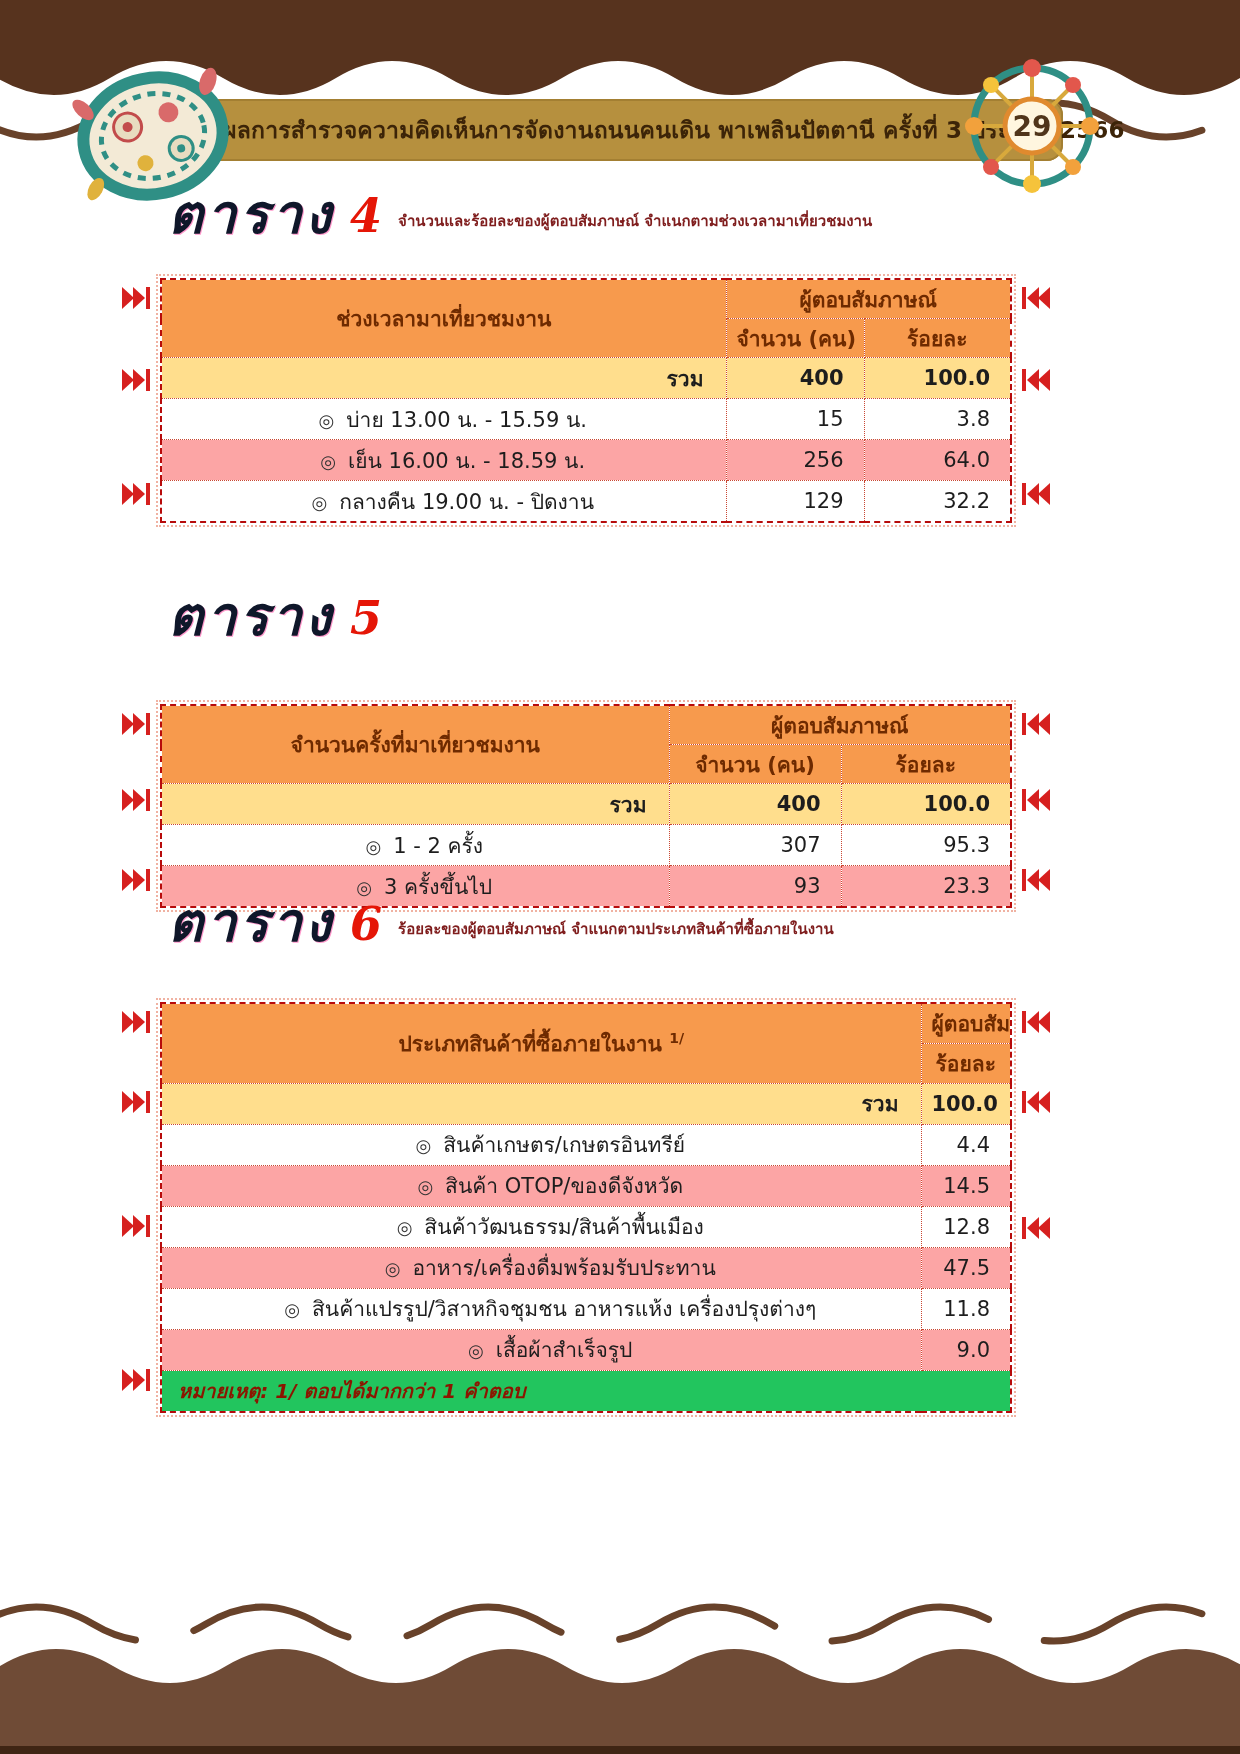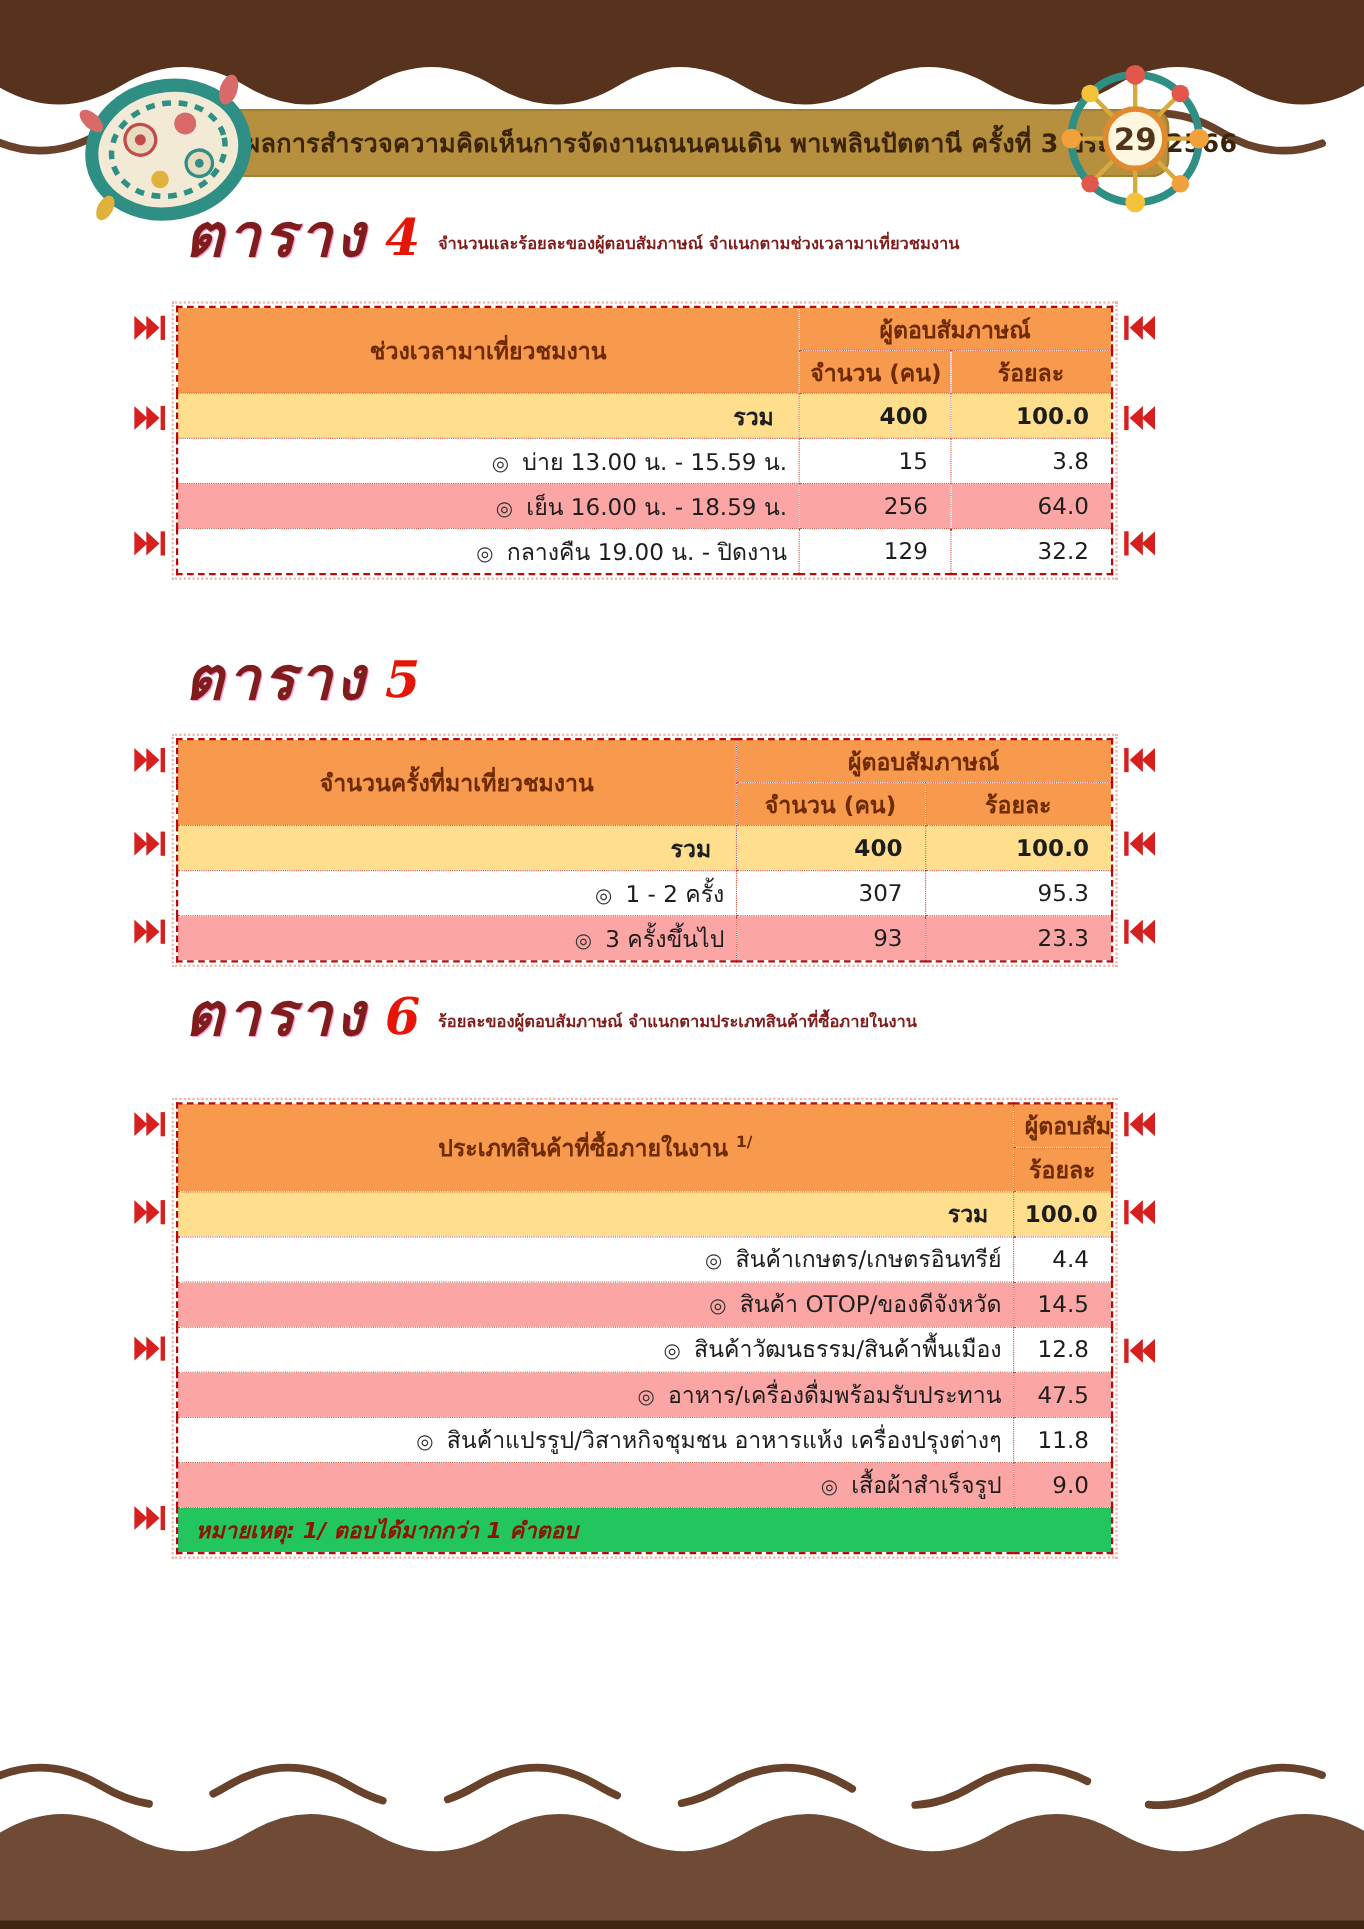--- a/index.html
+++ b/index.html
@@ -12,37 +12,37 @@
   
   .banner{position:absolute;left:205px;top:99px;width:858px;height:62px;background:#b6903e;
           border-radius:16px;display:flex;align-items:center;justify-content:center;z-index:1;
           box-shadow:inset 0 0 0 2px #a37f32;}
   .banner-title{font-size:23px;font-weight:bold;color:#3c2408;letter-spacing:0.2px;white-space:nowrap;}
   .ornament{position:absolute;left:68px;top:66px;z-index:2;}
   .ferris{position:absolute;left:958px;top:52px;z-index:2;}
   
   .caption{position:absolute;left:168px;display:flex;align-items:flex-end;gap:16px;z-index:1;}
   .cap-word{font-family:"DejaVu Serif","Liberation Serif",serif;font-style:italic;font-weight:bold;
-            font-size:54px;line-height:0.9;color:#7f1d1d;letter-spacing:3px;text-shadow:1px 1px 0 #f9c;}
+            font-size:54px;line-height:0.9;color:#0f172a;letter-spacing:3px;text-shadow:1px 1px 0 #f9c;}
   .cap-num{font-family:"DejaVu Serif","Liberation Serif",serif;font-style:italic;font-weight:bold;
            font-size:46px;line-height:1;color:#e51607;}
   .cap-title{font-size:15px;font-weight:bold;color:#7f1d1d;padding-bottom:6px;white-space:nowrap;}
   
   .tbl-wrap{position:absolute;left:160px;width:852px;}
   table.tbl{width:852px;table-layout:fixed;border-collapse:collapse;border:2px dashed #b70b0b;
             outline:2px dotted #f0b2a2;outline-offset:2px;background:#fff;}
   .tbl th,.tbl td{border:1px dotted #c94733;padding:0 10px;font-size:21px;overflow:hidden;white-space:nowrap;}
   .tbl th{background:#f79a4d;color:#6e2a00;font-weight:bold;text-align:center;}
   .h1 th{height:38px;}
   .h2 th{height:38px;}
   .tbl td{height:40px;color:#1d1d1d;}
   tr.total td{background:#ffde8d;font-weight:bold;}
   tr.r-white td{background:#ffffff;}
   tr.r-cream td{background:#fca5a5;}
-  td.lbl{text-align:right;padding-left:28px;}
+  td.lbl{text-align:center;padding-left:28px;}
   td.total-lbl{text-align:right;padding-right:22px;}
   td.num{text-align:right;padding-right:20px;}
   .bullet{display:inline-block;margin-right:12px;color:#333;font-size:18px;}
   sup.fn-mark{font-size:14px;color:#6e2a00;}
   tr.footnote td{background:#22c55e;height:40px;}
   .fn-text{font-style:italic;font-weight:bold;color:#8b1500;font-size:20px;padding-left:6px;}
   
   .mk{position:absolute;width:30px;height:24px;}
   .mk-l{left:-38px;}
   .mk-r{right:-38px;}
@@ -178,21 +178,21 @@
         </tr>
       </tbody>
     </table>
   </div>
 
   <div class="caption" style="top:592px;">
     <span class="cap-word">ตาราง</span>
     <span class="cap-num">5</span>
   </div>
 
-  <div class="tbl-wrap" style="top:671px;">
+  <div class="tbl-wrap" style="top:704px;">
     <span class="mk mk-l" style="top:8px"><svg width="30" height="24" viewBox="0 0 30 24">
           <polygon points="0,1 12,12 0,23" fill="#d6201f"></polygon>
           <polygon points="11,1 23,12 11,23" fill="#d6201f"></polygon>
           <rect x="24" y="1" width="4" height="22" fill="#d6201f"></rect>
         </svg></span>
     <span class="mk mk-l" style="top:84px"><svg width="30" height="24" viewBox="0 0 30 24">
           <polygon points="0,1 12,12 0,23" fill="#d6201f"></polygon>
           <polygon points="11,1 23,12 11,23" fill="#d6201f"></polygon>
           <rect x="24" y="1" width="4" height="22" fill="#d6201f"></rect>
         </svg></span>

